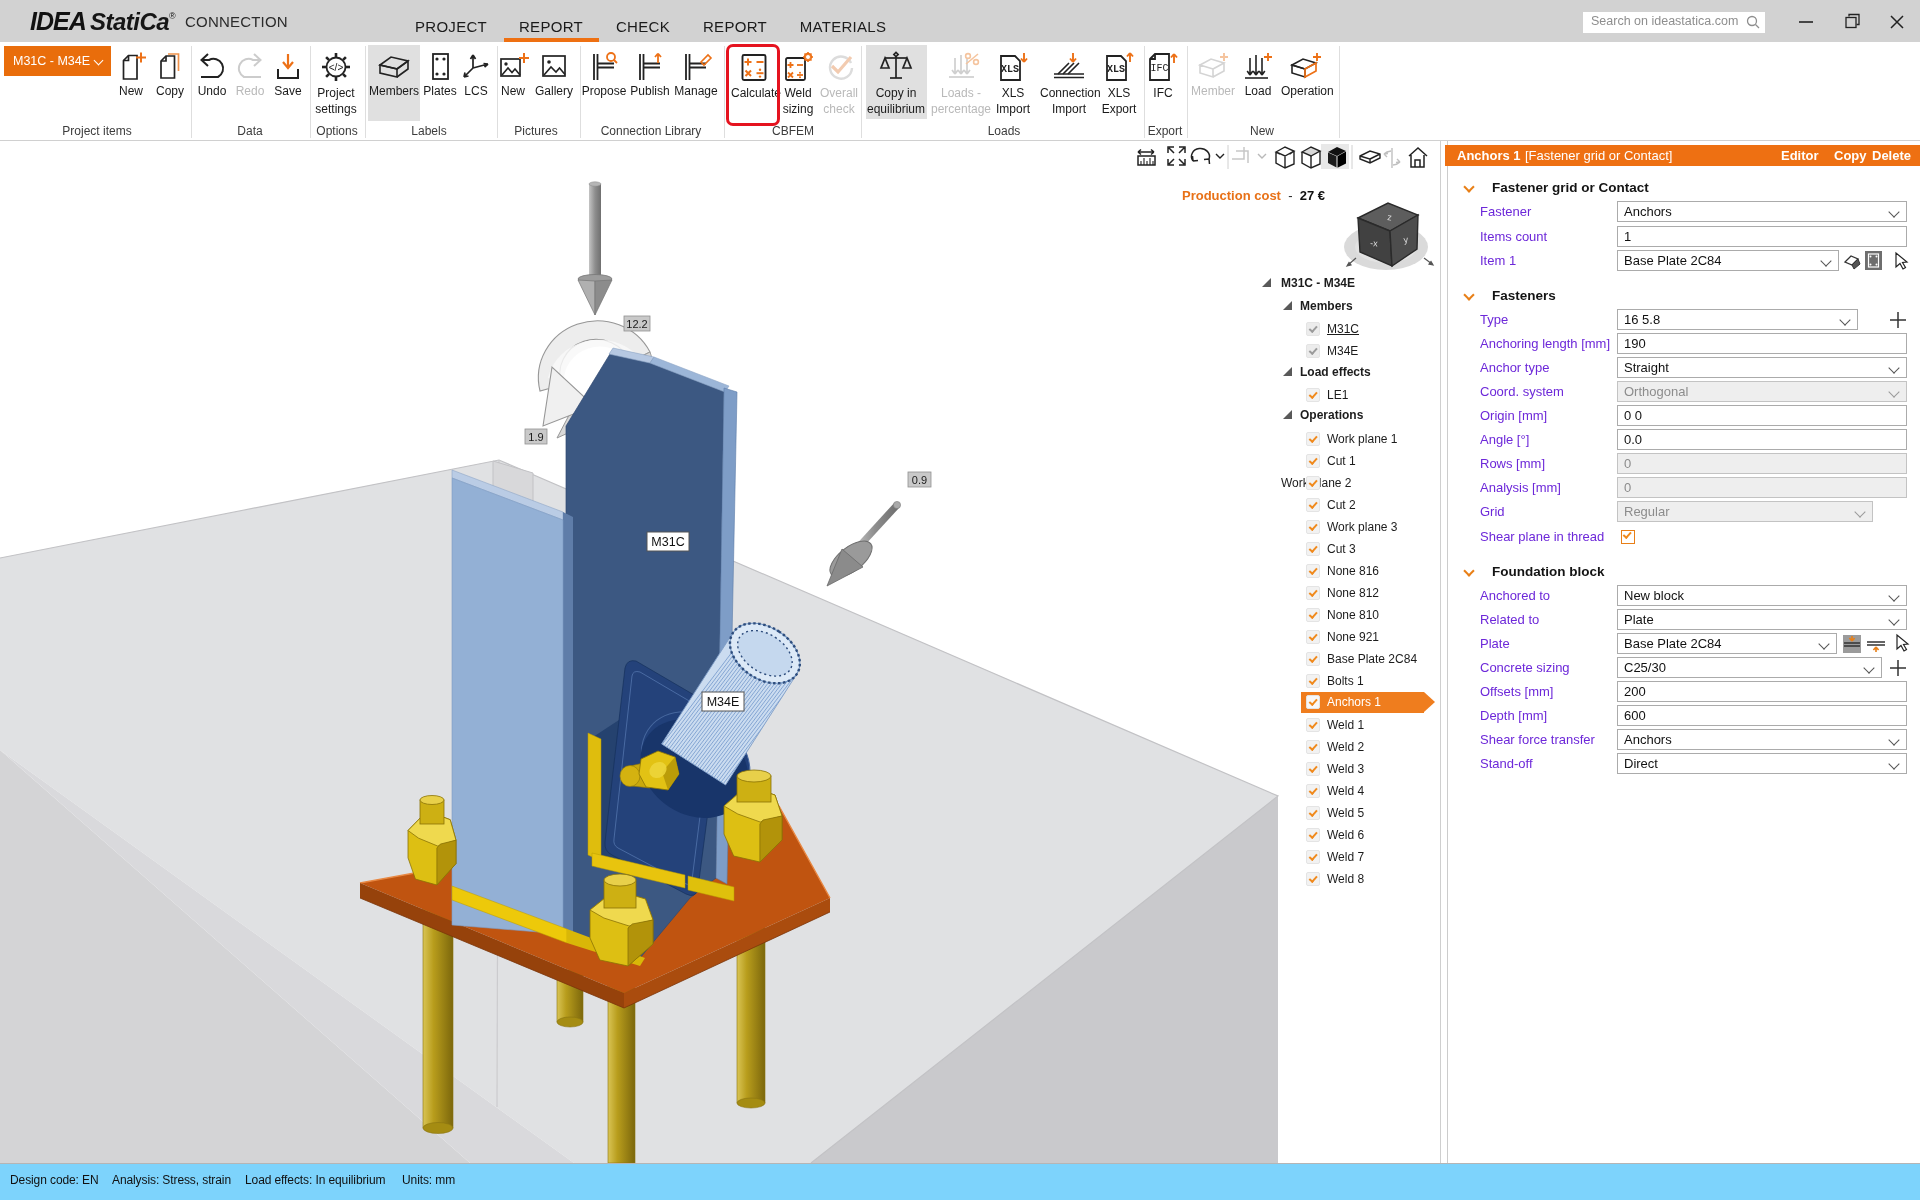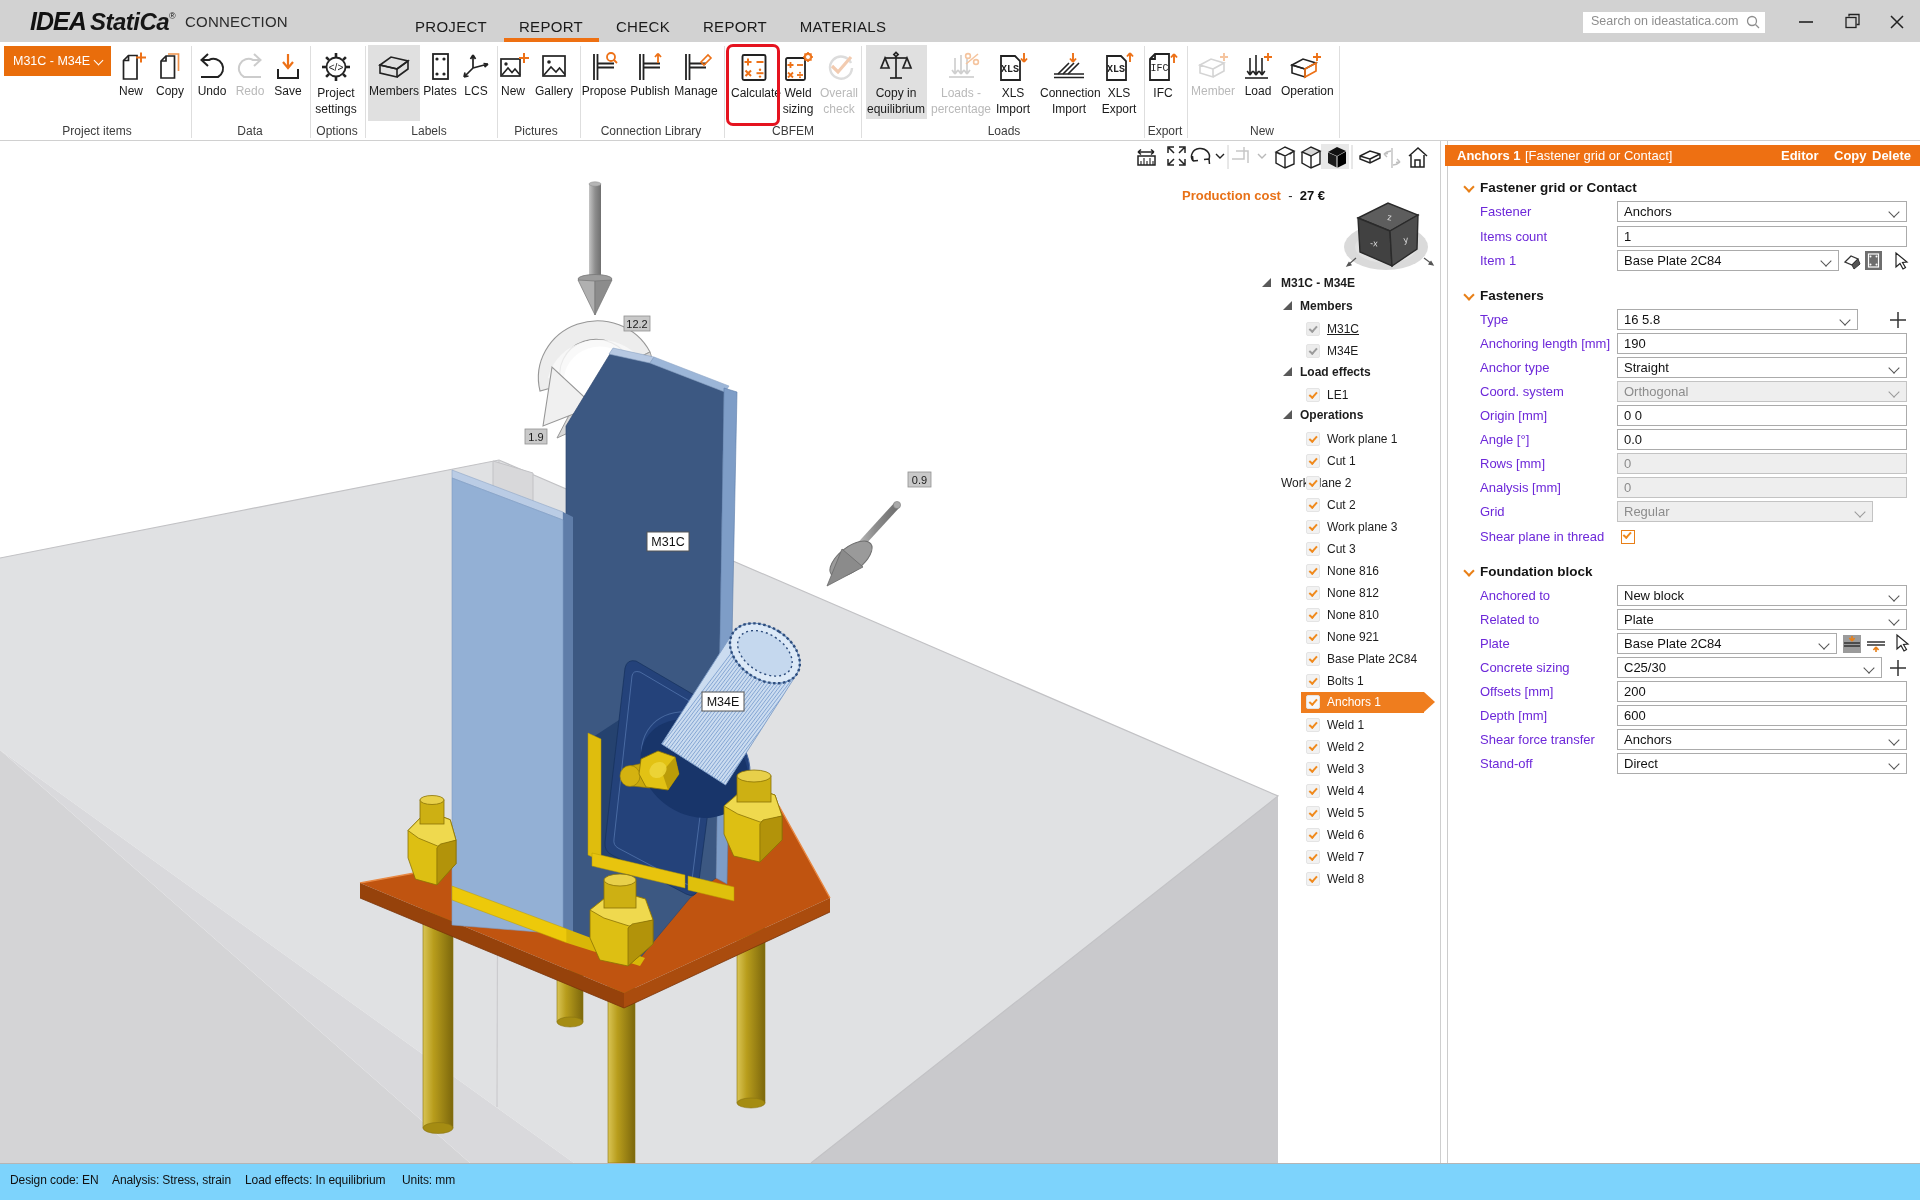--- a/index.html
+++ b/index.html
@@ -27,21 +27,21 @@
 .tck { position:absolute; left:2px; top:2.5px; width:8px; height:4.5px; border-left:2.2px solid #f08a1d; border-bottom:2.2px solid #f08a1d; transform:rotate(-48deg); }
 .tckg { border-color:#9b9b9b; }
 
 #rpanel { position:absolute; left:1445px; top:141px; width:475px; height:1022px; background:#ffffff; }
 #rphead { position:absolute; left:0; top:4px; width:475px; height:21px; background:#ee7012; color:#fff; font-size:13px; line-height:21px; }
 .plabel { position:absolute; font-size:13px; color:#6d28d9; line-height:21px; white-space:nowrap; }
 .pctrl { position:absolute; height:21px; background:#fff; border:1px solid #ababab; font-size:13px; color:#111; line-height:19px; padding-left:6px; white-space:nowrap; }
 .pdis { background:#eeeeee; color:#8c8c8c; border-color:#c3c3c3; }
 .chev { position:absolute; right:8px; top:5.5px; width:8px; height:8px; border-left:1.5px solid #555; border-bottom:1.5px solid #555; transform:rotate(-45deg); }
 .chevd { border-color:#9a9a9a; }
-.shead { position:absolute; font-size:13.5px; font-weight:bold; color:#141414; }
+.shead { position:absolute; font-size:13.5px; font-weight:bold; color:#141414;margin-left:12px; }
 .schev { position:absolute; width:8px; height:8px; border-left:2px solid #e87f17; border-bottom:2px solid #e87f17; transform:rotate(-45deg); }
 
 #statusbar { position:absolute; left:0; top:1163px; width:1920px; height:37px; background:#7dd3fc; border-top:1px solid #b5b5b5; }
 .stext { position:absolute; top:9px; font-size:12px; color:#111; letter-spacing:-0.1px; }
 </style>
 </head>
 <body>
 <div id="app">
   <div id="titlebar">
     <svg class="abs" style="left:22px;top:9px" width="155" height="26" viewBox="0 0 155 26">

